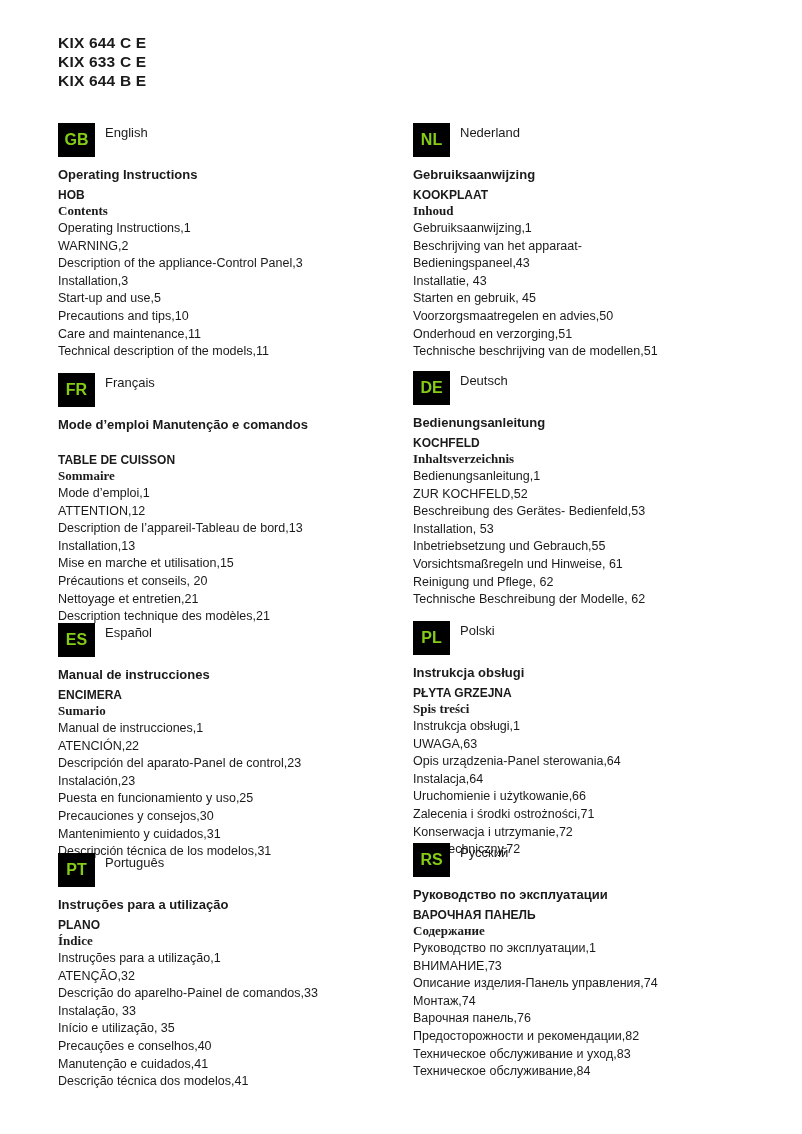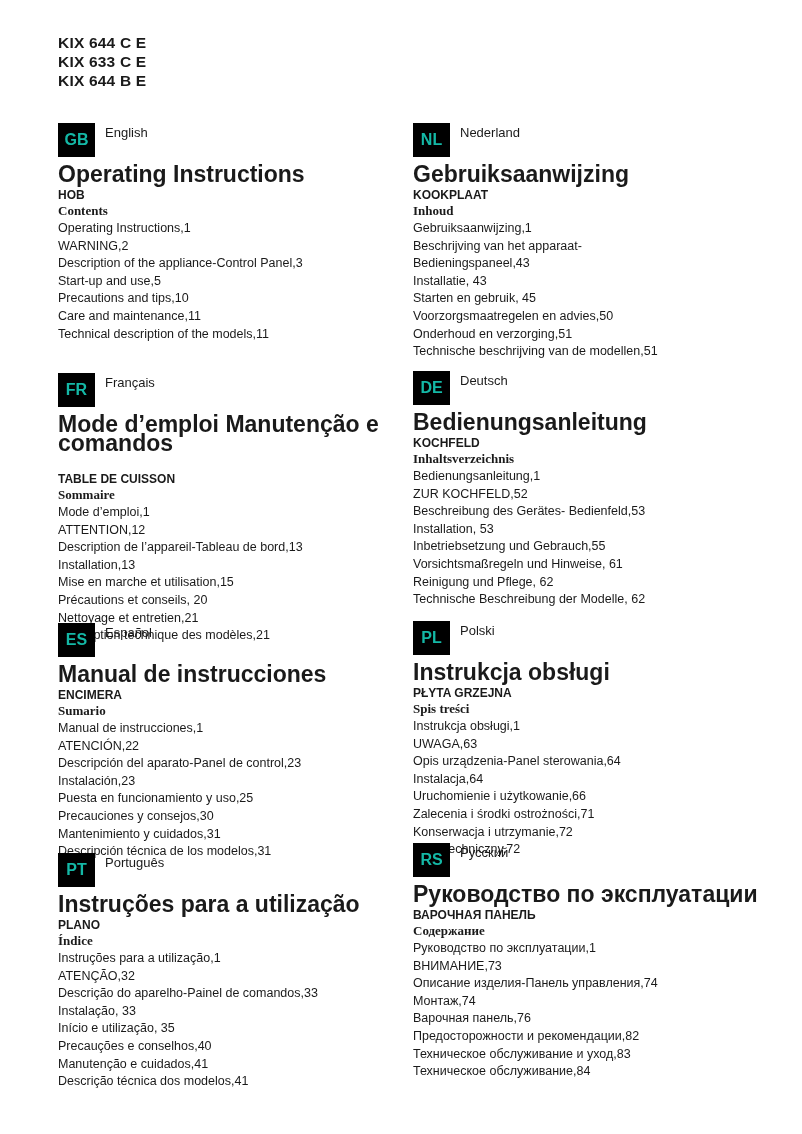--- a/index.html
+++ b/index.html
@@ -24,28 +24,28 @@
   .sec-gb { height:250px; }
   .sec-fr { height:250px; }
   .sec-es { height:230px; }
   .sec-nl { height:248px; }
   .sec-de { height:250px; }
   .sec-pl { height:222px; }
 
   .lang-header { display:flex; align-items:flex-start; }
   .lang-box {
     width:37px; height:34px;
-    background:#000; color:#14b8a6;
+    background:#000; color:#84cc16;
     display:flex; align-items:center; justify-content:center;
     font-weight:bold; font-size:16px;
     flex:0 0 auto;
   }
   .lang-name { font-weight:normal; font-size:13px; margin:2px 0 0 10px; }
 
-  .section-title { font-size:23px; font-weight:bold; margin-top:8px; line-height:19px; }
+  .section-title { font-size:13px; font-weight:bold; margin-top:8px; line-height:19px; }
   .section-subtitle { font-size:12px; font-weight:bold; margin-top:3px; line-height:16px; }
   .sec-fr .section-subtitle { margin-top:18px; }
   .contents-label { font-size:13px; font-weight:bold; line-height:16px;font-family:Liberation Serif, serif; }
   .toc { margin-top:1px; }
   .toc-item { font-size:12.5px; line-height:17.6px; }
 </style>
 </head>
 <body>
 
 <div class="page">
@@ -65,20 +65,21 @@
       </div>
       <span class="lang-name">English</span>
     </div>
     <h2 class="section-title">Operating Instructions</h2>
     <div class="section-subtitle">HOB</div>
     <div class="contents-label">Contents</div>
     <div class="toc">
             <div class="toc-item">Operating Instructions,1</div>
             <div class="toc-item">WARNING,2</div>
             <div class="toc-item">Description of the appliance-Control Panel,3</div>
+            <div class="toc-item">Installation,3</div>
             <div class="toc-item">Start-up and use,5</div>
             <div class="toc-item">Precautions and tips,10</div>
             <div class="toc-item">Care and maintenance,11</div>
             <div class="toc-item">Technical description of the models,11</div>
           </div>
   </section>
 
   <section class="lang-section sec-fr">
     <div class="lang-header">
       <div class="lang-box">

